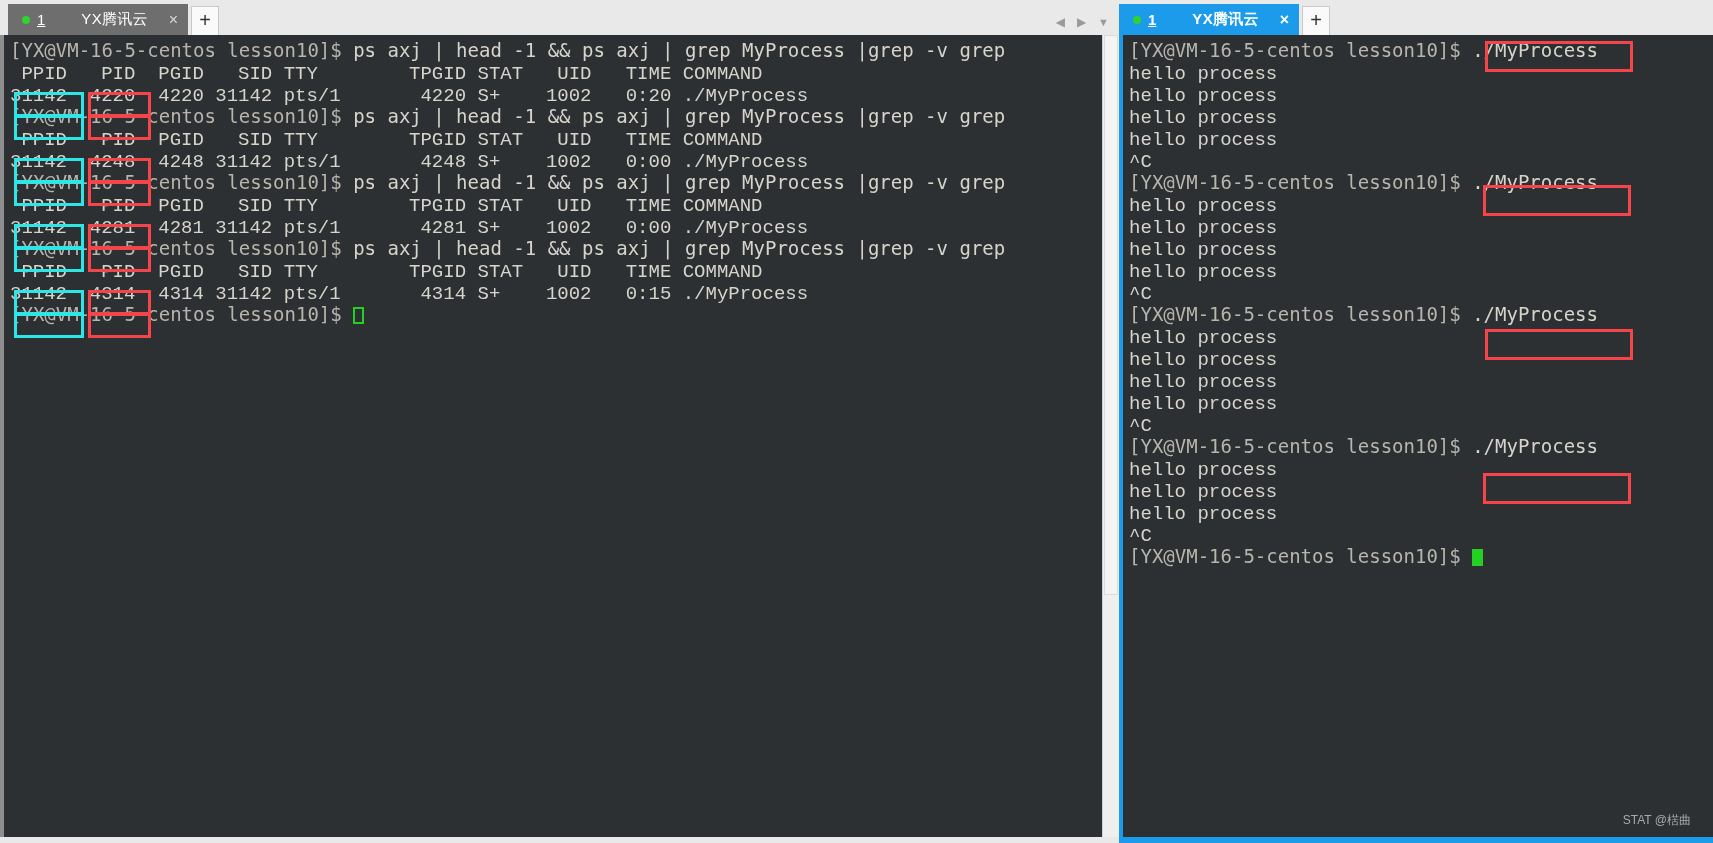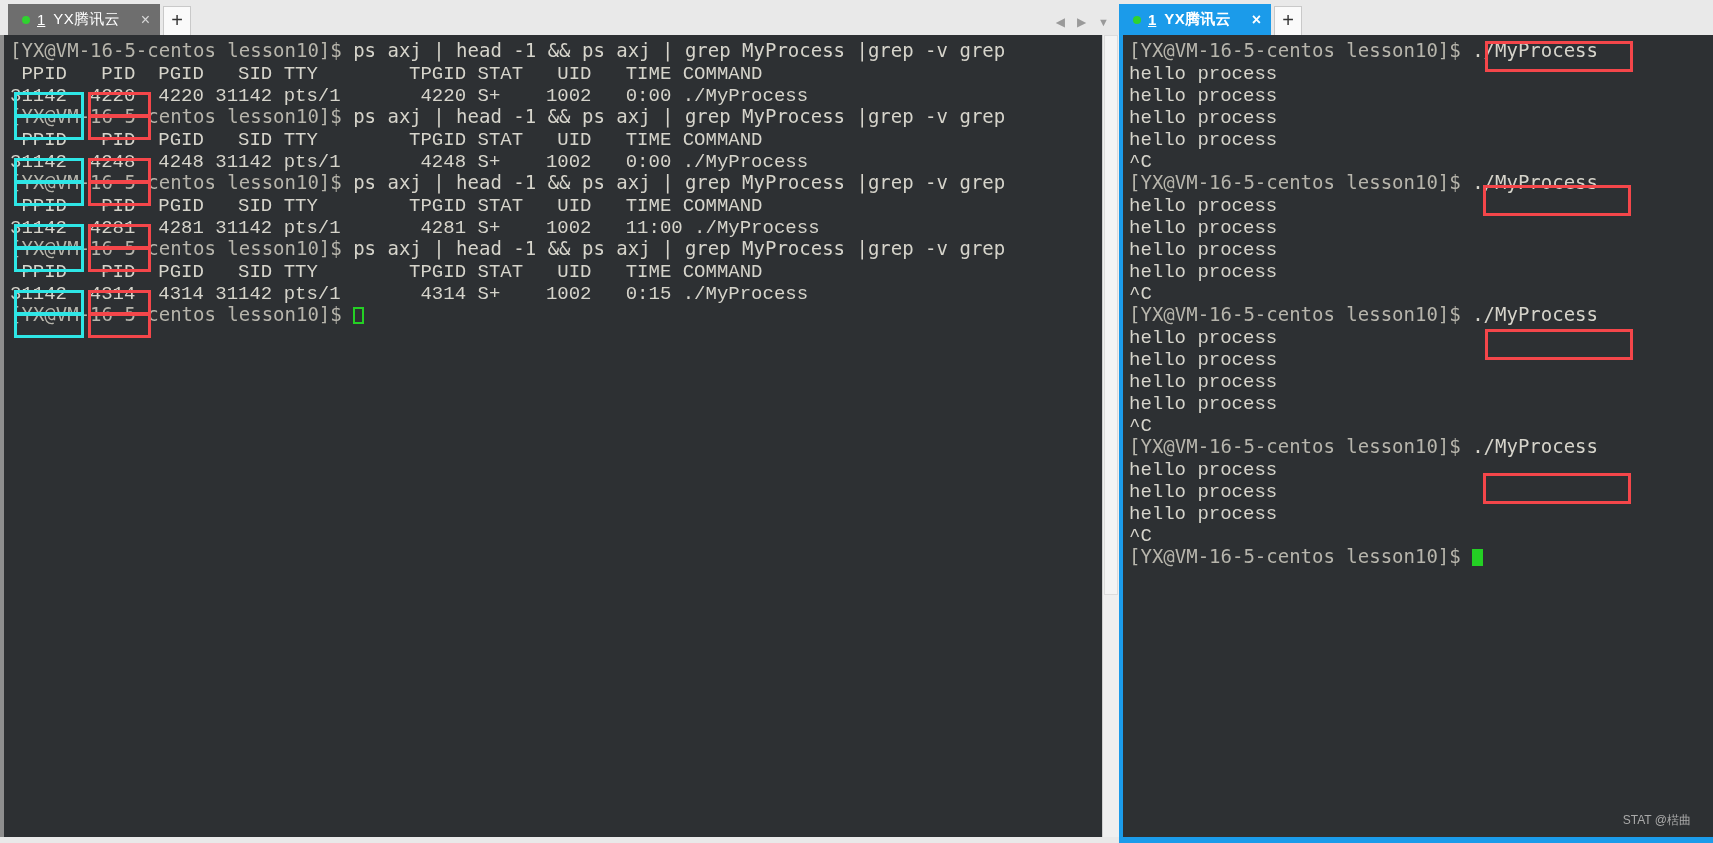--- a/index.html
+++ b/index.html
@@ -64,21 +64,21 @@
     color: #ffffff;
     font-weight: bold;
   }
   .tab-dot {
     width: 8px; height: 8px;
     border-radius: 50%;
     background: #2fd22f;
     flex: 0 0 8px;
   }
   .tab-num { text-decoration: underline; margin-right: 1px; }
-  .tab-title { white-space: nowrap; letter-spacing: .3px; }
+  .tab-title { white-space: nowrap; letter-spacing: .3px; margin-left: 28px; }
   .tab-close {
     margin-left: 10px;
     font-size: 16px;
     line-height: 1;
     color: #d8d8d8;
     padding: 0 4px;
     cursor: pointer;
   }
   .tab-active .tab-close { color: #ffffff; }
 
@@ -228,27 +228,27 @@
         <span class="arrow">▶</span>
         <span class="caret">▼</span>
       </div>
     </div>
 
     <div class="term-wrap">
       <div class="term-accent"></div>
       <div class="term" id="left-term">
           <div class="line"><span class="c-prompt">[YX@VM-16-5-centos lesson10]$ </span><span class="c-cmd">ps axj | head -1 &amp;&amp; ps axj | grep MyProcess |grep -v grep</span></div>
           <div class="line"><span class="c-out"> PPID   PID  PGID   SID TTY        TPGID STAT   UID   TIME COMMAND</span></div>
-          <div class="line"><span class="c-out">31142  4220  4220 31142 pts/1       4220 S+    1002   0:00 ./MyProcess</span></div>
+          <div class="line"><span class="c-out">31142  4220  4220 31142 pts/1       4220 S+    1002   0:20 ./MyProcess</span></div>
           <div class="line"><span class="c-prompt">[YX@VM-16-5-centos lesson10]$ </span><span class="c-cmd">ps axj | head -1 &amp;&amp; ps axj | grep MyProcess |grep -v grep</span></div>
           <div class="line"><span class="c-out"> PPID   PID  PGID   SID TTY        TPGID STAT   UID   TIME COMMAND</span></div>
           <div class="line"><span class="c-out">31142  4248  4248 31142 pts/1       4248 S+    1002   0:00 ./MyProcess</span></div>
           <div class="line"><span class="c-prompt">[YX@VM-16-5-centos lesson10]$ </span><span class="c-cmd">ps axj | head -1 &amp;&amp; ps axj | grep MyProcess |grep -v grep</span></div>
           <div class="line"><span class="c-out"> PPID   PID  PGID   SID TTY        TPGID STAT   UID   TIME COMMAND</span></div>
-          <div class="line"><span class="c-out">31142  4281  4281 31142 pts/1       4281 S+    1002   11:00 ./MyProcess</span></div>
+          <div class="line"><span class="c-out">31142  4281  4281 31142 pts/1       4281 S+    1002   0:00 ./MyProcess</span></div>
           <div class="line"><span class="c-prompt">[YX@VM-16-5-centos lesson10]$ </span><span class="c-cmd">ps axj | head -1 &amp;&amp; ps axj | grep MyProcess |grep -v grep</span></div>
           <div class="line"><span class="c-out"> PPID   PID  PGID   SID TTY        TPGID STAT   UID   TIME COMMAND</span></div>
           <div class="line"><span class="c-out">31142  4314  4314 31142 pts/1       4314 S+    1002   0:15 ./MyProcess</span></div>
           <div class="line"><span class="c-prompt">[YX@VM-16-5-centos lesson10]$ </span><span class="c-cmd"></span><span class="cursor"></span></div>
           <div class="annot annot-cyan" style="left: 10px; top: 57px; width: 70px; height: 26px; border-color: rgb(46, 230, 230);"></div>
           <div class="annot annot-cyan" style="left: 10px; top: 79px; width: 70px; height: 26px; border-color: rgb(46, 230, 230);"></div>
           <div class="annot annot-red" style="left: 84px; top: 57px; width: 63px; height: 26px; border-color: rgb(244, 70, 74);"></div>
           <div class="annot annot-red" style="left: 84px; top: 79px; width: 63px; height: 26px; border-color: rgb(244, 70, 74);"></div>
           <div class="annot annot-cyan" style="left: 10px; top: 123px; width: 70px; height: 26px; border-color: rgb(46, 230, 230);"></div>
           <div class="annot annot-cyan" style="left: 10px; top: 145px; width: 70px; height: 26px; border-color: rgb(46, 230, 230);"></div>

